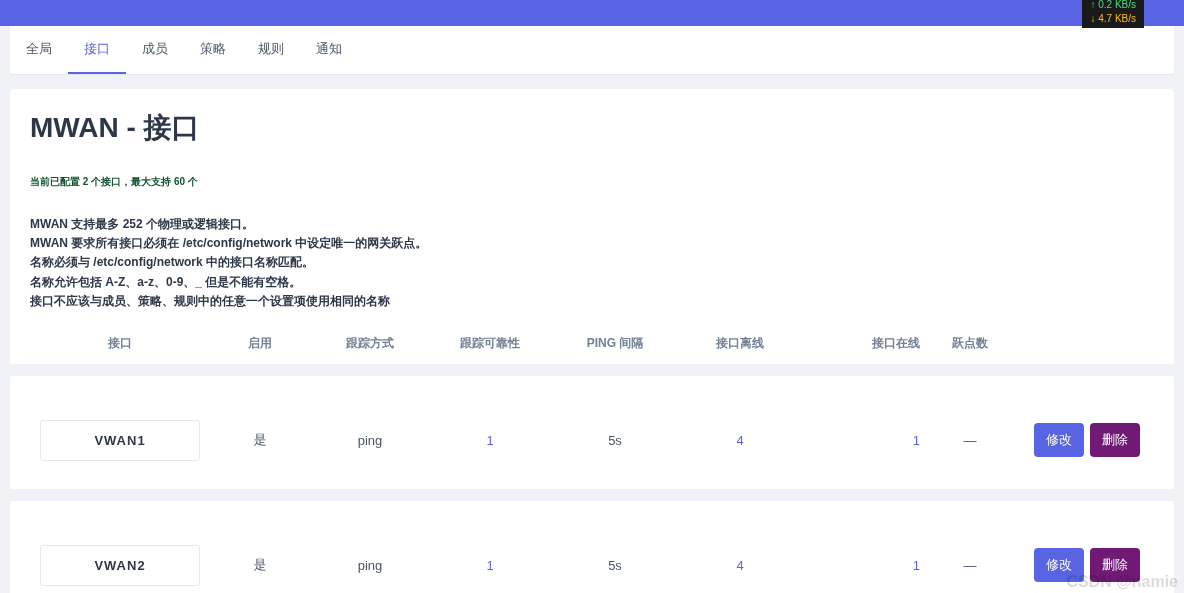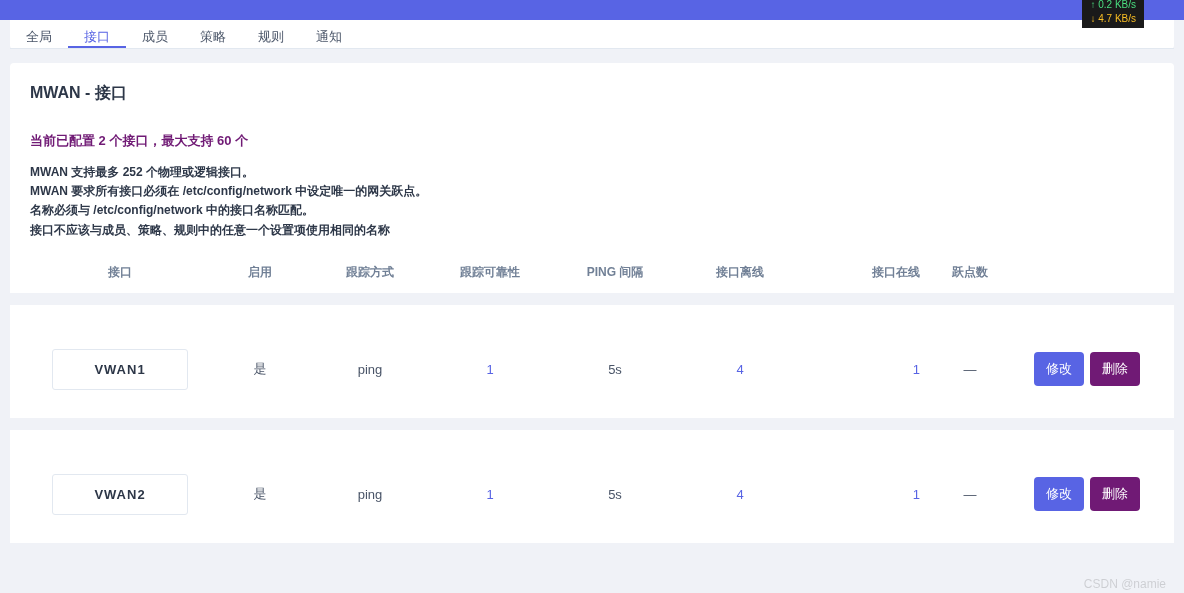--- a/index.html
+++ b/index.html
@@ -4,21 +4,21 @@
   <style>
     * { margin: 0; padding: 0; box-sizing: border-box; }
     body {
       font-family: -apple-system, BlinkMacSystemFont, "Segoe UI", sans-serif;
       background: #f0f2f7;
       font-size: 13px;
       color: #4a5568;
     }
     .header-bar {
       background: #5864e4;
-      height: 20px;
+      height: 26px;
       position: relative;
     }
     .speed-indicator {
       position: absolute;
       right: 40px;
       top: -4px;
       background: #1a1a1a;
       color: #4ade80;
       padding: 2px 8px;
       font-size: 10px;
@@ -28,48 +28,47 @@
     .main-container {
       background: #fff;
       margin: 0 10px;
       border-radius: 0 0 4px 4px;
     }
     .tabs {
       display: flex;
       border-bottom: 1px solid #e2e8f0;
     }
     .tab {
-      padding: 0 16px;
+      padding: 14px 16px;
       cursor: pointer;
       color: #4a5568;
       font-size: 13px;
       border-bottom: 2px solid transparent;
-      margin-top: 8px;
     }
     .tab.active {
       color: #5864e4;
       border-bottom-color: #5864e4;
     }
     .content-card {
       background: #fff;
       margin: 14px 10px;
       padding: 20px;
       border-radius: 4px;
     }
     .page-title {
-      font-size: 16px;
+      font-size: 28px;
       font-weight: 600;
       color: #2d3748;
       margin-bottom: 28px;
     }
     .config-summary {
-      font-size: 13px;
-      font-weight: 600;
-      color: #701a75;
-      margin-bottom: 13px;
+      font-size: 10px;
+      font-weight: 600;
+      color: #14532d;
+      margin-bottom: 26px;
     }
     .description {
       font-size: 12px;
       line-height: 1.6;
       color: #2d3748;
       font-weight: 700;
       margin-bottom: 12px;
     }
     .description div { margin-bottom: 0; }
     .table-wrap {
@@ -105,21 +104,21 @@
       gap: 6px;
       justify-content: flex-end;
     }
     .gap-stripe {
       background: #f0f2f7;
       height: 12px;
     }
     .interface-box {
       display: inline-block;
       padding: 12px 0;
-      width: 136px;
+      width: 160px;
       text-align: center;
       font-weight: 600;
       border: 1px solid #e2e8f0;
       border-radius: 3px;
       color: #2d3748;
       letter-spacing: 1px;
     }
     .btn {
       display: inline-block;
       padding: 8px 12px;
@@ -130,23 +129,24 @@
       color: #fff;
     }
     .btn-primary { background: #5864e4; }
     .btn-danger { background: #701a75; }
     .col-reliability, .col-offline, .col-online {
       color: #5864e4;
     }
     .watermark {
       position: fixed;
       bottom: 2px;
-      right: 18px;
-      font-size: 12px;
+      right: 6px;
+      font-size: 16px;
       color: rgba(0,0,0,0.15);
+      font-weight: bold;
     }
   </style>
 </head>
 <body>
 
 <div class="header-bar">
   <div class="speed-indicator">
     <div>↑ 0.2 KB/s</div>
     <div class="down">↓ 4.7 KB/s</div>
   </div>
@@ -163,20 +163,21 @@
   </div>
 </div>
 
 <div class="content-card">
   <h1 class="page-title">MWAN - 接口</h1>
   <div class="config-summary">当前已配置 2 个接口，最大支持 60 个</div>
   <div class="description">
     <div>MWAN 支持最多 252 个物理或逻辑接口。</div>
     <div>MWAN 要求所有接口必须在 /etc/config/network 中设定唯一的网关跃点。</div>
     <div>名称必须与 /etc/config/network 中的接口名称匹配。</div>
+    <div>名称允许包括 A-Z、a-z、0-9、_ 但是不能有空格。</div>
     <div>接口不应该与成员、策略、规则中的任意一个设置项使用相同的名称</div>
   </div>
 
   <div class="table-wrap">
     <div class="table-header">
       <div class="col-interface">接口</div>
       <div class="col-enabled">启用</div>
       <div class="col-track">跟踪方式</div>
       <div class="col-reliability" style="color:#718096">跟踪可靠性</div>
       <div class="col-ping">PING 间隔</div>

